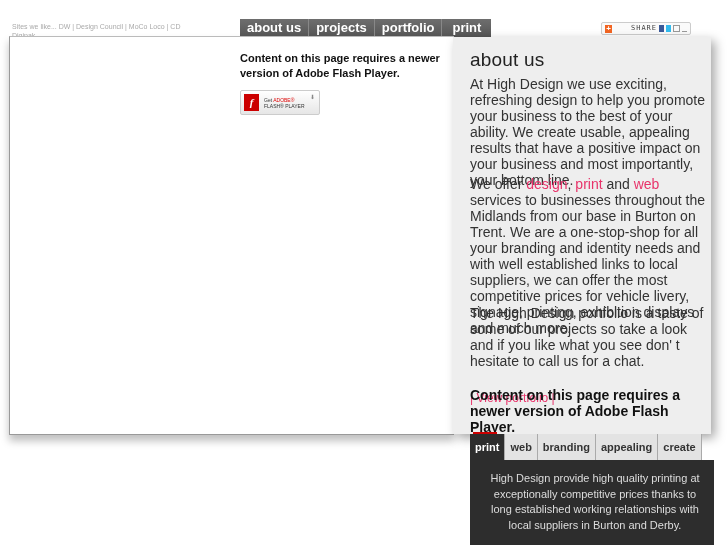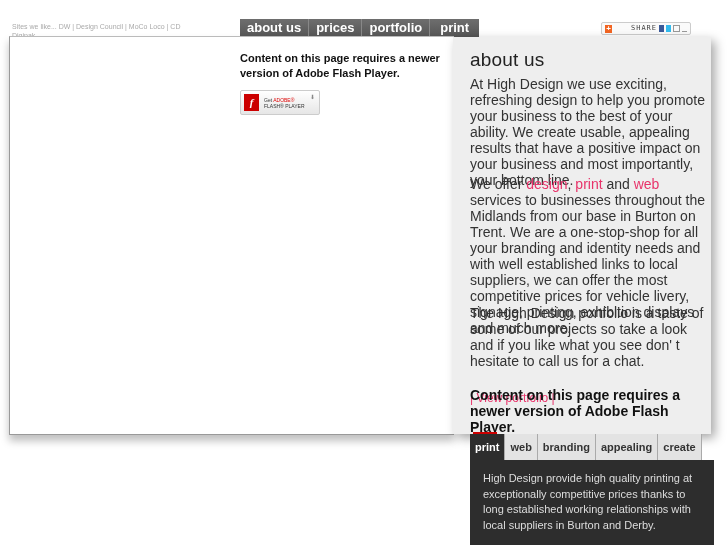--- a/index.html
+++ b/index.html
@@ -67,30 +67,30 @@
   .tabs { position:absolute; left:470px; top:434px; display:flex; height:26px; }
   .tabs div {
     background:#e3e3e3; color:#333; font-size:11px; font-weight:bold;
     line-height:26px; padding:0 5px; border-right:1px solid #aaa; cursor:pointer;
   }
   .tabs div.active { background:#2d2d2d; color:#fff; }
   .dark {
     position:absolute; left:470px; top:460px; width:244px; height:90px;
     background:#2d2d2d; color:#ddd;
   }
-  .dark .p { position:absolute; left:13px; width:224px; font-size:11px; line-height:15.5px; }
+  .dark .p { position:absolute; left:13px; width:224px; font-size:11px; line-height:15.5px;text-align:center; }
 </style>
 </head>
 <body>
 
 <div class="sites">Sites we like... DW | Design Council | MoCo Loco | CD Digipak</div>
 
 <div class="nav">
   <a>about us</a>
-  <a>prices</a>
+  <a>projects</a>
   <a>portfolio</a>
   <a>print</a>
 </div>
 
 <div class="share">
   <span class="plus">+</span>
   <span class="lbl">SHARE</span>
   <span style="flex:1"></span>
   <span class="ico" style="background:#3b5998"></span>
   <span class="ico" style="background:#33bbee"></span>

